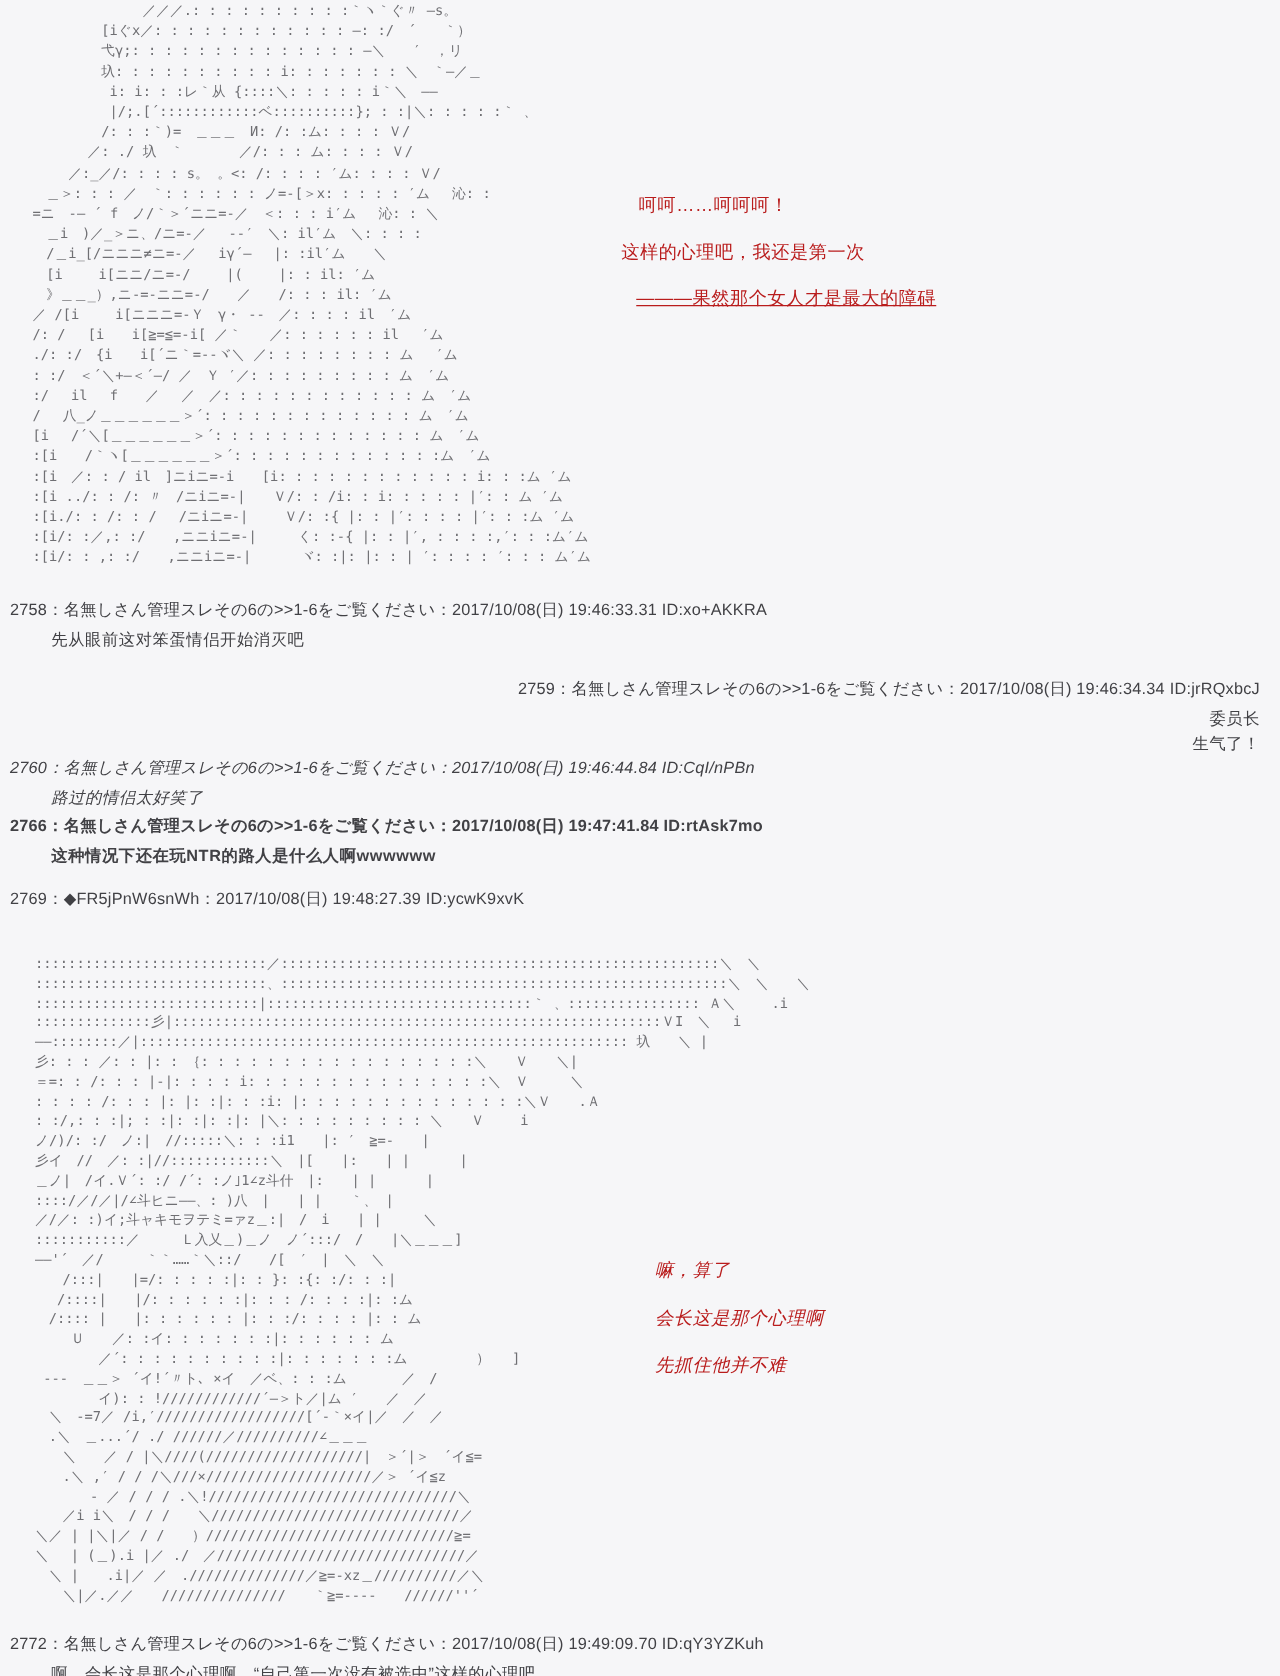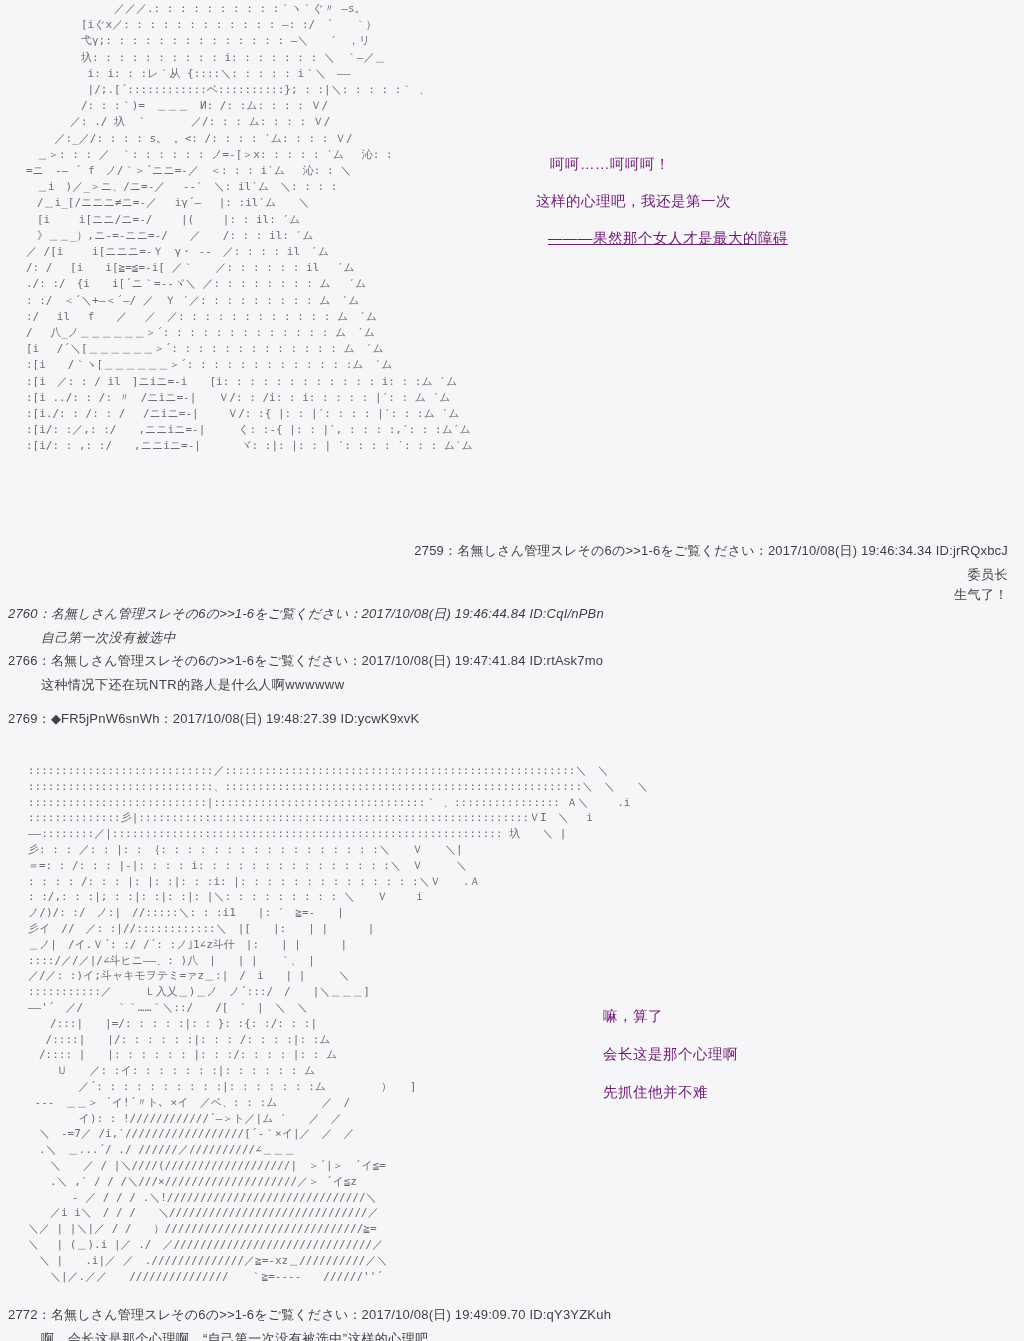--- a/index.html
+++ b/index.html
@@ -13,34 +13,34 @@
   }
   pre.aa{
     position:absolute;
     margin:0;
     font-family:"DejaVu Sans Mono",monospace;
     color:#6f6f73;
     white-space:pre;
   }
   #aa-top{left:26px;top:1px;font-size:11px;line-height:16.2px;}
   #aa-bottom{left:28px;top:763px;font-size:11px;line-height:15.8px;}
-  .dialogue{position:absolute;font-size:14.5px;color:#701a75;letter-spacing:0.5px;margin-left:39px;}
+  .dialogue{position:absolute;font-size:14.5px;color:#b91c1c;letter-spacing:0.5px;}
   #dialogue-top{left:497px;top:155px;}
   #dialogue-top .speech-line{height:37px;}
   #dialogue-top .l1{padding-left:14px;}
   #dialogue-top .l3{padding-left:12px;text-decoration:underline;}
-  #dialogue-bottom{left:564px;top:1007px;}
+  #dialogue-bottom{left:524px;top:1007px;font-style:italic;}
   #dialogue-bottom .speech-line{height:38px;}
   .post{position:absolute;left:8px;width:1000px;font-size:13px;color:#414145;}
   .post-header{white-space:pre;letter-spacing:0.2px;}
   .post-body{margin:5px 0 0 33px;line-height:20px;white-space:pre-line;letter-spacing:0.5px;}
   #post-1{top:479px;}
   #post-2{top:542px;text-align:right;}
   #post-3{top:605px;font-style:italic;}
-  #post-4{top:652px;}
+  #post-4{top:652px;font-weight:bold;}
   #post-5{top:710px;}
   #post-6{top:1306px;}
 </style>
 </head>
 <body>
 
 <div class="page">
 
   <pre class="aa" id="aa-top">　　　　　　　　／／／.: : : : : : : : : :｀ヽ｀ぐ〃 ―s。
 　　　　　[iぐx／: : : : : : : : : : : : ―: :/　´　　｀）
@@ -70,30 +70,34 @@
 :[i./: : /: : /　 /ニiニ=-|　　 Ｖ/: :{ |: : |′: : : : |′: : :ム ′ム
 :[i/: :／,: :/　　,ニニiニ=-|　　　く: :-{ |: : |′, : : : :,′: : :ム′ム
 :[i/: : ,: :/　　,ニニiニ=-|　　　 ヾ: :|: |: : | ′: : : : ′: : : ム′ム</pre>
 
   <div class="dialogue" id="dialogue-top">
     <div class="speech-line l1">呵呵……呵呵呵！</div>
     <div class="speech-line l2">这样的心理吧，我还是第一次</div>
     <div class="speech-line l3">———果然那个女人才是最大的障碍</div>
   </div>
 
+  <div class="post" id="post-1">
+    <div class="post-header">2758：名無しさん管理スレその6の&gt;&gt;1-6をご覧ください：2017/10/08(日) 19:46:33.31 ID:xo+AKKRA</div>
+    <div class="post-body">先从眼前这对笨蛋情侣开始消灭吧</div>
+  </div>
 
   <div class="post" id="post-2">
     <div class="post-header">2759：名無しさん管理スレその6の&gt;&gt;1-6をご覧ください：2017/10/08(日) 19:46:34.34 ID:jrRQxbcJ</div>
     <div class="post-body">委员长
 生气了！</div>
   </div>
 
   <div class="post" id="post-3">
     <div class="post-header">2760：名無しさん管理スレその6の&gt;&gt;1-6をご覧ください：2017/10/08(日) 19:46:44.84 ID:CqI/nPBn</div>
-    <div class="post-body">自己第一次没有被选中</div>
+    <div class="post-body">路过的情侣太好笑了</div>
   </div>
 
   <div class="post" id="post-4">
     <div class="post-header">2766：名無しさん管理スレその6の&gt;&gt;1-6をご覧ください：2017/10/08(日) 19:47:41.84 ID:rtAsk7mo</div>
     <div class="post-body">这种情况下还在玩NTR的路人是什么人啊wwwwww</div>
   </div>
 
   <div class="post" id="post-5">
     <div class="post-header">2769：◆FR5jPnW6snWh：2017/10/08(日) 19:48:27.39 ID:ycwK9xvK</div>
   </div>

